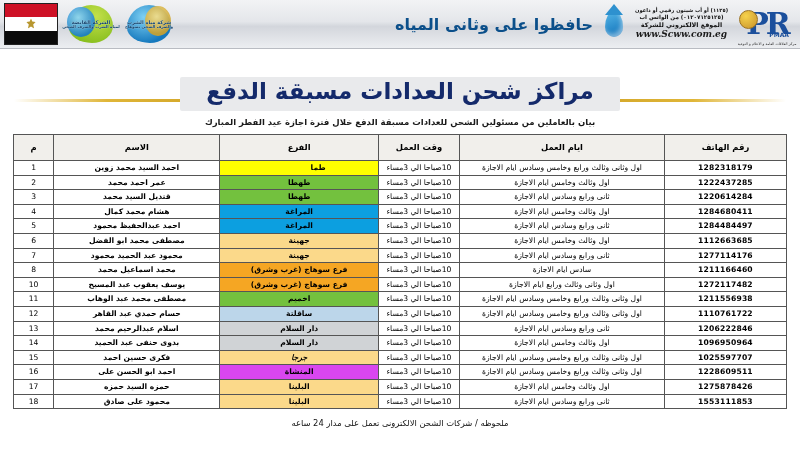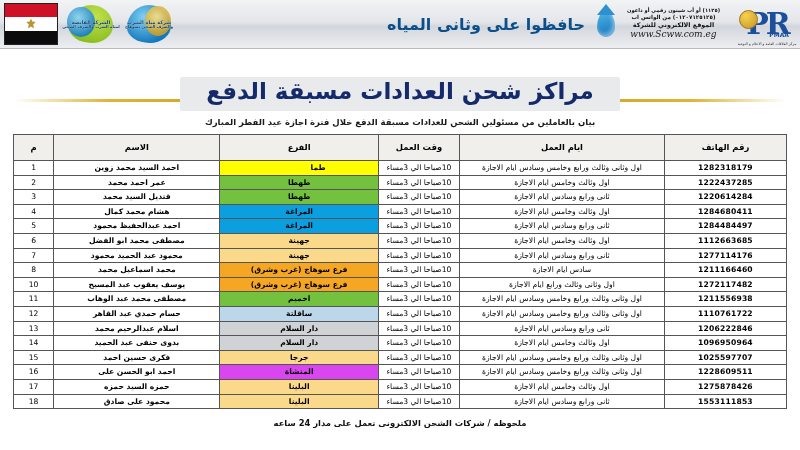--- a/index.html
+++ b/index.html
@@ -41,27 +41,27 @@
     position:absolute;top:9px;left:3px;width:17px;height:17px;border-radius:50%;
     background:radial-gradient(circle at 35% 30%,#f6d24c,#c8922a);
     border:1px solid #9c7320;
   }
   .pr-logo .pr-maa{
     position:absolute;bottom:9px;right:9px;font-size:6px;color:#1b4f9c;
     font-weight:bold;direction:ltr;
   }
 
   .contact-block{
-    text-align:center;line-height:1.28;margin-right:16px;margin-left:6px;color:#111;
+    text-align:center;line-height:1.28;margin-right:8px;margin-left:6px;color:#111;
   }
   .contact-block .l1{font-size:5.2px;font-weight:bold;white-space:nowrap;}
   .contact-block .l2{font-size:5.6px;font-weight:bold;white-space:nowrap;}
   .contact-block .l3{font-size:6.4px;font-weight:bold;white-space:nowrap;}
   .contact-block .l4{
-    font-size:9px;font-style:italic;font-weight:normal;direction:ltr;
+    font-size:9px;font-style:italic;font-weight:bold;direction:ltr;
     font-family:"DejaVu Serif","Liberation Serif",serif;color:#1a1a1a;
   }
 
   .hotline{
     font-size:15px;font-weight:bold;color:#d2232a;white-space:nowrap;
     margin:0 6px;letter-spacing:0px;
   }
 
   .water-drop{
     width:18px;height:26px;margin:0 6px;
@@ -163,21 +163,21 @@
 
   td.no{font-family:"DejaVu Sans","Liberation Sans",sans-serif;direction:ltr;font-size:8.4px;}
   td.name{font-weight:bold;font-size:8px;}
   td.branch{font-weight:bold;font-size:7.8px;}
   td.time{direction:rtl;font-size:7.4px;}
   td.days{font-size:7.4px;}
   td.phone{direction:ltr;font-size:8.6px;font-weight:bold;letter-spacing:.2px;}
 
   .footnote{
     text-align:center;margin-top:9px;
-    font-size:8.4px;font-weight:bold;color:#111;white-space:nowrap;
+    font-size:8.4px;font-weight:normal;color:#111;white-space:nowrap;
   }
 </style>
 </head>
 <body>
 
 <div class="page">
 
   <div class="banner">
 
     <div class="banner-left">
@@ -363,21 +363,21 @@
             <td class="days">اول وثالث وخامس ايام الاجازة</td>
             <td class="time">10صباحا الي 3مساء</td>
             <td class="branch" style="background: rgb(208, 211, 214);">دار السلام</td>
             <td class="name">بدوى حنفى عبد الحميد</td>
             <td class="no">14</td>
           </tr>
           <tr>
             <td class="phone">1025597707</td>
             <td class="days">اول وثانى وثالث ورابع وخامس وسادس  ايام الاجازة</td>
             <td class="time">10صباحا الي 3مساء</td>
-            <td class="branch" style="background: rgb(251, 217, 138);">جرجا</td>
+            <td class="branch" style="background: rgb(251, 217, 138); font-style: italic;">جرجا</td>
             <td class="name">فكرى حسين احمد</td>
             <td class="no">15</td>
           </tr>
           <tr>
             <td class="phone">1228609511</td>
             <td class="days">اول وثانى وثالث ورابع وخامس وسادس  ايام الاجازة</td>
             <td class="time">10صباحا الي 3مساء</td>
             <td class="branch" style="background: #d946ef;">المنشاة</td>
             <td class="name">احمد ابو الحسن على</td>
             <td class="no">16</td>

